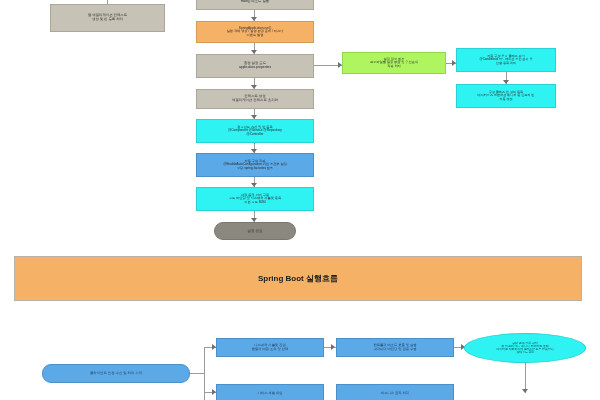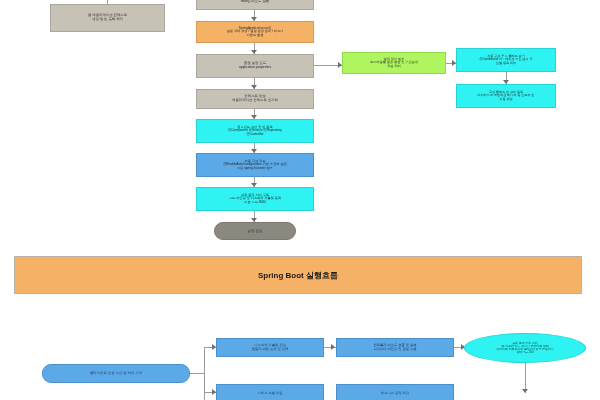--- a/index.html
+++ b/index.html
@@ -140,21 +140,21 @@
   </div>
   <div class="vline" style="left:506px;top:72px;height:12px;"></div>
   <div class="arrow-d" style="left:503px;top:80px;"></div>
 
   <div class="node n-cyan" style="left:456px;top:84px;width:100px;height:24px;font-size:3.1px;">
     <span class="txt">구성 클래스 빈 정의 등록
 데이터소스 트랜잭션 매니저 등 인프라 빈
 자동 생성</span>
   </div>
 
-  <div class="banner" style="left:14px;top:256px;width:568px;height:38px;font-size:8px;">
+  <div class="banner" style="left:14px;top:256px;width:568px;height:45px;font-size:8px;">
     <span>Spring Boot 실행흐름</span>
   </div>
 
   <div class="node n-bluepill" style="left:42px;top:364px;width:148px;height:19px;font-size:3.4px;color:#1d3a52;">
     <span class="txt">클라이언트 요청 수신 및 처리 시작</span>
   </div>
 
   <div class="hline" style="left:190px;top:373px;width:14px;"></div>
   <div class="vline" style="left:204px;top:347px;height:53px;"></div>
 

